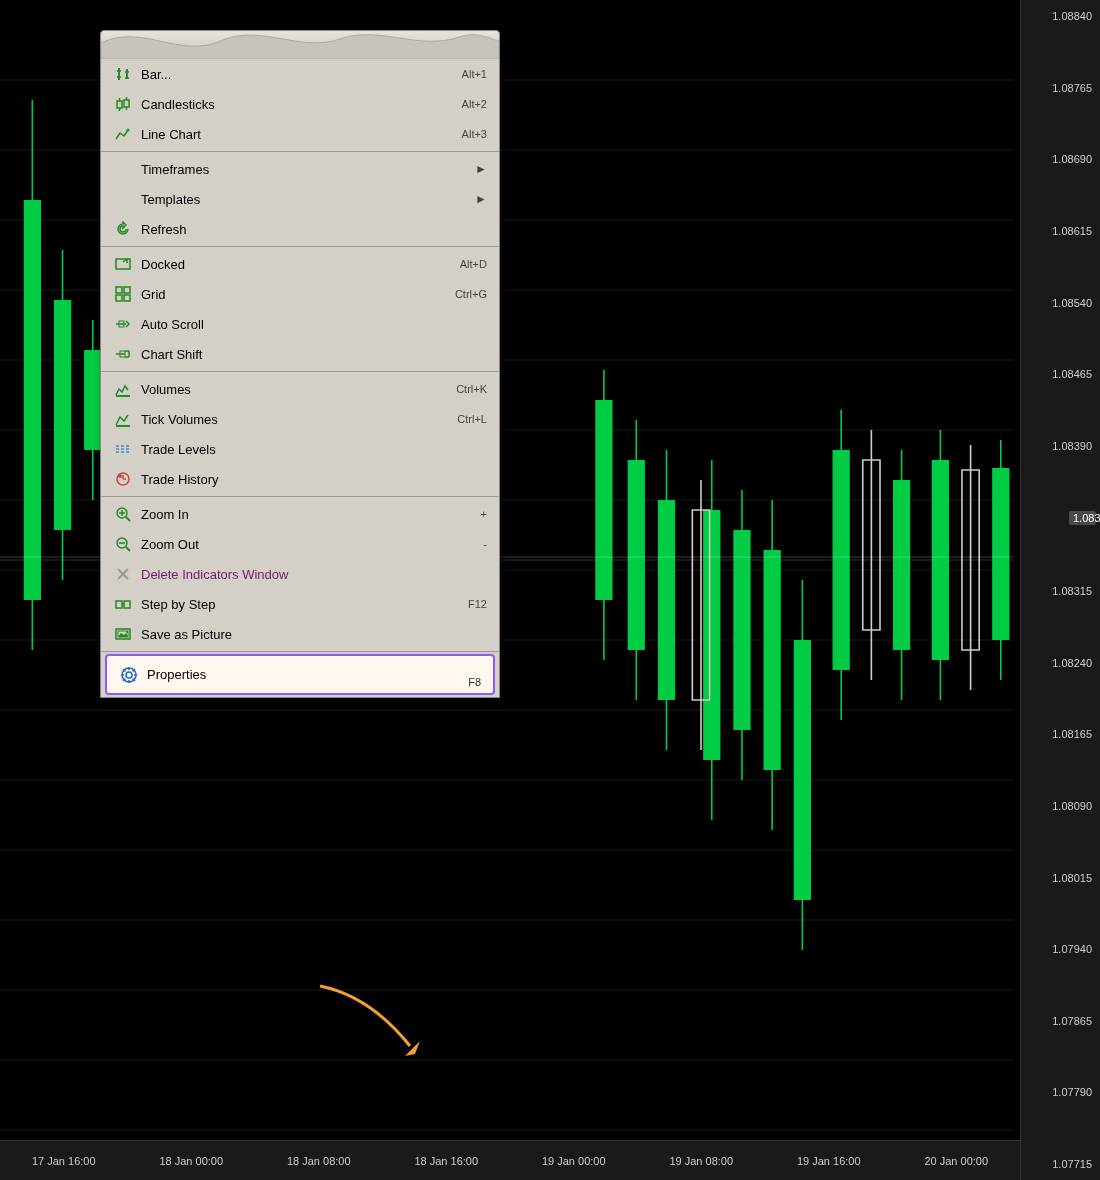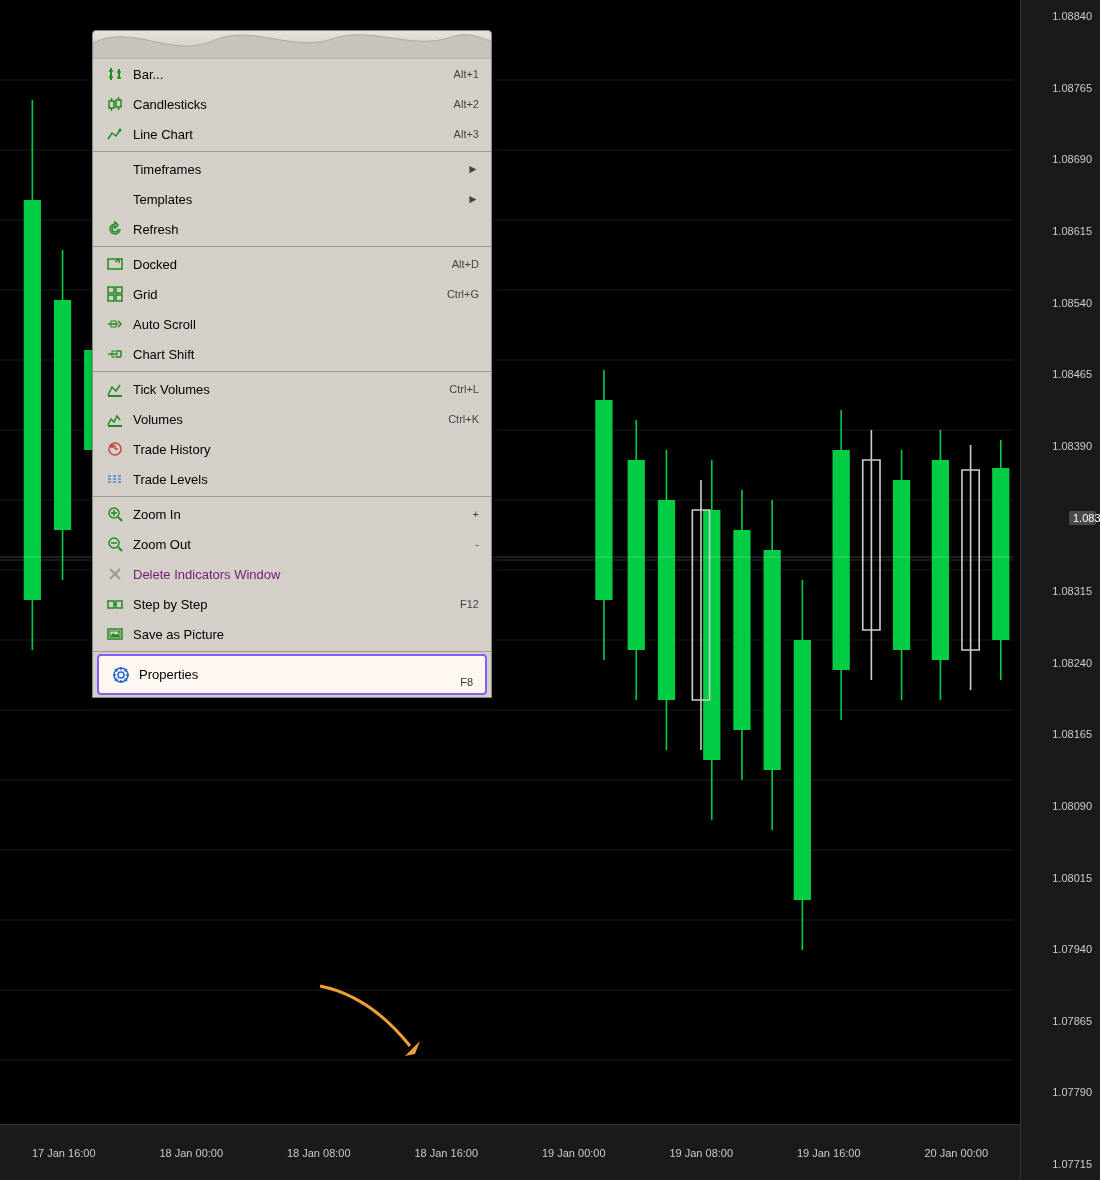--- a/index.html
+++ b/index.html
@@ -50,38 +50,38 @@
       border-radius: 2px;
       margin-left: 44px;
     }
 
     
     .time-axis {
       position: absolute;
       bottom: 0;
       left: 0;
       right: 80px;
-      height: 56px;
+      height: 40px;
       background: #1a1a1a;
       border-top: 1px solid #333;
       display: flex;
       align-items: center;
       justify-content: space-around;
     }
 
     .time-label {
       color: #ccc;
       font-size: 11px;
     }
 
     
     .context-menu {
       position: absolute;
       top: 30px;
-      left: 92px;
+      left: 100px;
       width: 400px;
       background: #d4d0c8;
       border: 1px solid #888;
       border-radius: 4px 4px 0 0;
       box-shadow: 3px 3px 8px rgba(0,0,0,0.5);
       z-index: 100;
     }
 
     .menu-header {
       height: 28px;
@@ -403,60 +403,60 @@
       </svg>
     </span>
     <span>Chart Shift</span>
   </div>
 
   <div class="menu-separator"></div>
 
   <div class="menu-item">
     <span class="menu-icon">
       <svg width="16" height="16" viewBox="0 0 16 16">
+        <polyline points="1,14 4,8 7,11 10,5 13,9" fill="none" stroke="#228B22" stroke-width="1.5"></polyline>
+        <rect x="1" y="14" width="14" height="2" fill="#228B22"></rect>
+      </svg>
+    </span>
+    <span>Volumes</span>
+    <span class="menu-shortcut">Ctrl+K</span>
+  </div>
+
+  <div class="menu-item">
+    <span class="menu-icon">
+      <svg width="16" height="16" viewBox="0 0 16 16">
         <polyline points="1,14 5,6 9,10 13,4" fill="none" stroke="#228B22" stroke-width="1.5"></polyline>
         <rect x="1" y="14" width="14" height="2" fill="#228B22"></rect>
       </svg>
     </span>
     <span>Tick Volumes</span>
     <span class="menu-shortcut">Ctrl+L</span>
   </div>
 
   <div class="menu-item">
     <span class="menu-icon">
       <svg width="16" height="16" viewBox="0 0 16 16">
-        <polyline points="1,14 4,8 7,11 10,5 13,9" fill="none" stroke="#228B22" stroke-width="1.5"></polyline>
-        <rect x="1" y="14" width="14" height="2" fill="#228B22"></rect>
-      </svg>
-    </span>
-    <span>Volumes</span>
-    <span class="menu-shortcut">Ctrl+K</span>
+        <line x1="1" y1="5" x2="15" y2="5" stroke="#4488cc" stroke-width="1.5" stroke-dasharray="3,2"></line>
+        <line x1="1" y1="8" x2="15" y2="8" stroke="#4488cc" stroke-width="1.5" stroke-dasharray="3,2"></line>
+        <line x1="1" y1="11" x2="15" y2="11" stroke="#4488cc" stroke-width="1.5" stroke-dasharray="3,2"></line>
+      </svg>
+    </span>
+    <span>Trade Levels</span>
   </div>
 
   <div class="menu-item">
     <span class="menu-icon">
       <svg width="16" height="16" viewBox="0 0 16 16">
         <circle cx="8" cy="8" r="6" fill="none" stroke="#cc4444" stroke-width="1.5"></circle>
         <line x1="8" y1="8" x2="8" y2="4" stroke="#cc4444" stroke-width="1.5"></line>
         <line x1="8" y1="8" x2="11" y2="8" stroke="#cc4444" stroke-width="1.5"></line>
         <circle cx="5" cy="5" r="2" fill="#cc4444"></circle>
       </svg>
     </span>
     <span>Trade History</span>
-  </div>
-
-  <div class="menu-item">
-    <span class="menu-icon">
-      <svg width="16" height="16" viewBox="0 0 16 16">
-        <line x1="1" y1="5" x2="15" y2="5" stroke="#4488cc" stroke-width="1.5" stroke-dasharray="3,2"></line>
-        <line x1="1" y1="8" x2="15" y2="8" stroke="#4488cc" stroke-width="1.5" stroke-dasharray="3,2"></line>
-        <line x1="1" y1="11" x2="15" y2="11" stroke="#4488cc" stroke-width="1.5" stroke-dasharray="3,2"></line>
-      </svg>
-    </span>
-    <span>Trade Levels</span>
   </div>
 
   <div class="menu-separator"></div>
 
   <div class="menu-item">
     <span class="menu-icon">
       <svg width="16" height="16" viewBox="0 0 16 16">
         <circle cx="7" cy="7" r="5" fill="none" stroke="#228B22" stroke-width="1.5"></circle>
         <line x1="11" y1="11" x2="15" y2="15" stroke="#228B22" stroke-width="2"></line>
         <line x1="4" y1="7" x2="10" y2="7" stroke="#228B22" stroke-width="1.5"></line>

